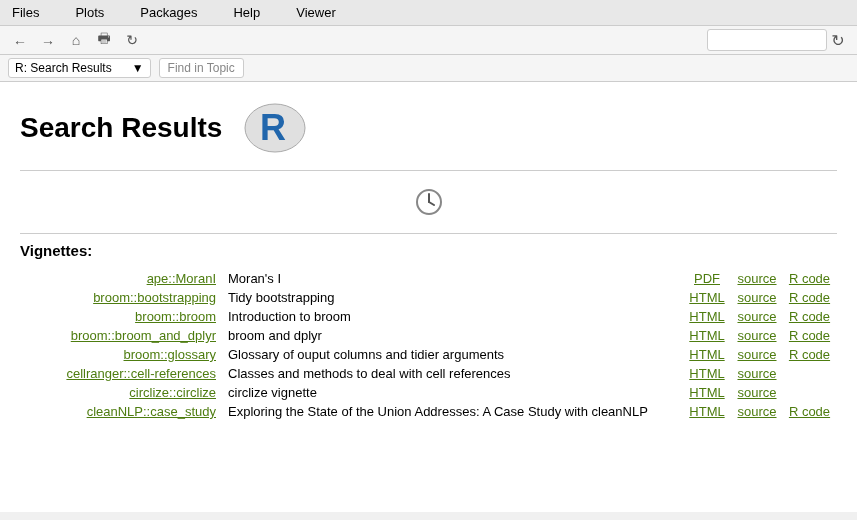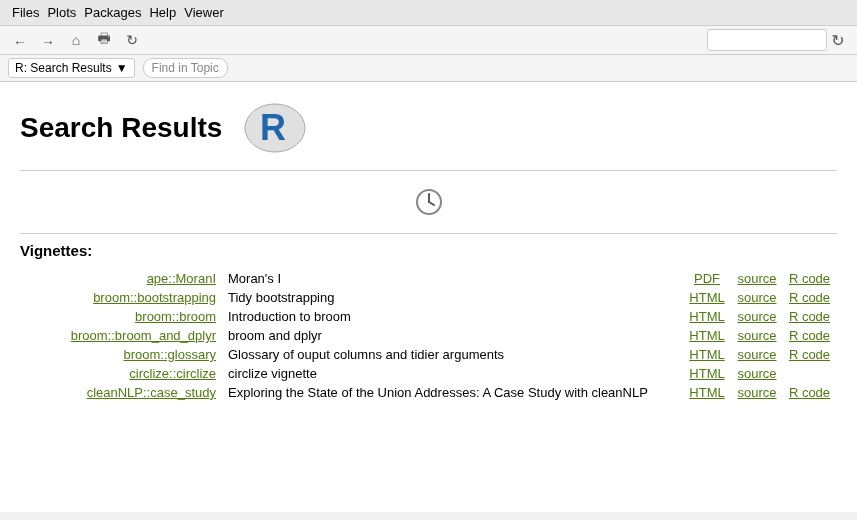--- a/index.html
+++ b/index.html
@@ -4,21 +4,21 @@
   <style>
     * { margin: 0; padding: 0; box-sizing: border-box; }
     body { font-family: Arial, sans-serif; font-size: 13px; background: #f0f0f0; width: 857px; height: 520px; overflow: hidden; }
 
     
     .menu-bar {
       display: flex;
       background: #e8e8e8;
       border-bottom: 1px solid #ccc;
       padding: 3px 8px;
-      gap: 0;
+      gap: 28px;
     }
     .menu-item {
       font-size: 13px;
       color: #000;
       cursor: pointer;
       padding: 2px 4px;
     }
 
     
     .toolbar {
@@ -72,25 +72,25 @@
     }
     .location-dropdown {
       display: flex;
       align-items: center;
       background: #fff;
       border: 1px solid #ccc;
       border-radius: 3px;
       padding: 2px 6px;
       cursor: pointer;
       font-size: 12px;
-      gap: 4px;
+      gap: 20px;
     }
     .find-in-topic {
       border: 1px solid #ccc;
-      border-radius: 9px;
+      border-radius: 3px;
       padding: 2px 8px;
       background: #fff;
       font-size: 12px;
       color: #888;
       cursor: pointer;
     }
 
     
     .content {
       background: #fff;
@@ -262,20 +262,27 @@
             <td class="col-rcode"><a href="#">R code</a></td>
           </tr>
           <tr>
             <td class="col-link"><a href="#">broom::glossary</a></td>
             <td class="col-desc">Glossary of ouput columns and tidier arguments</td>
             <td class="col-format"><a href="#">HTML</a></td>
             <td class="col-source"><a href="#">source</a></td>
             <td class="col-rcode"><a href="#">R code</a></td>
           </tr>
           <tr>
+            <td class="col-link"><a href="#">cellranger::cell-references</a></td>
+            <td class="col-desc">Classes and methods to deal with cell references</td>
+            <td class="col-format"><a href="#">HTML</a></td>
+            <td class="col-source"><a href="#">source</a></td>
+            <td class="col-rcode"></td>
+          </tr>
+          <tr>
             <td class="col-link"><a href="#">circlize::circlize</a></td>
             <td class="col-desc">circlize vignette</td>
             <td class="col-format"><a href="#">HTML</a></td>
             <td class="col-source"><a href="#">source</a></td>
             <td class="col-rcode"></td>
           </tr>
           <tr>
             <td class="col-link"><a href="#">cleanNLP::case_study</a></td>
             <td class="col-desc">Exploring the State of the Union Addresses: A Case Study with cleanNLP</td>
             <td class="col-format"><a href="#">HTML</a></td>

